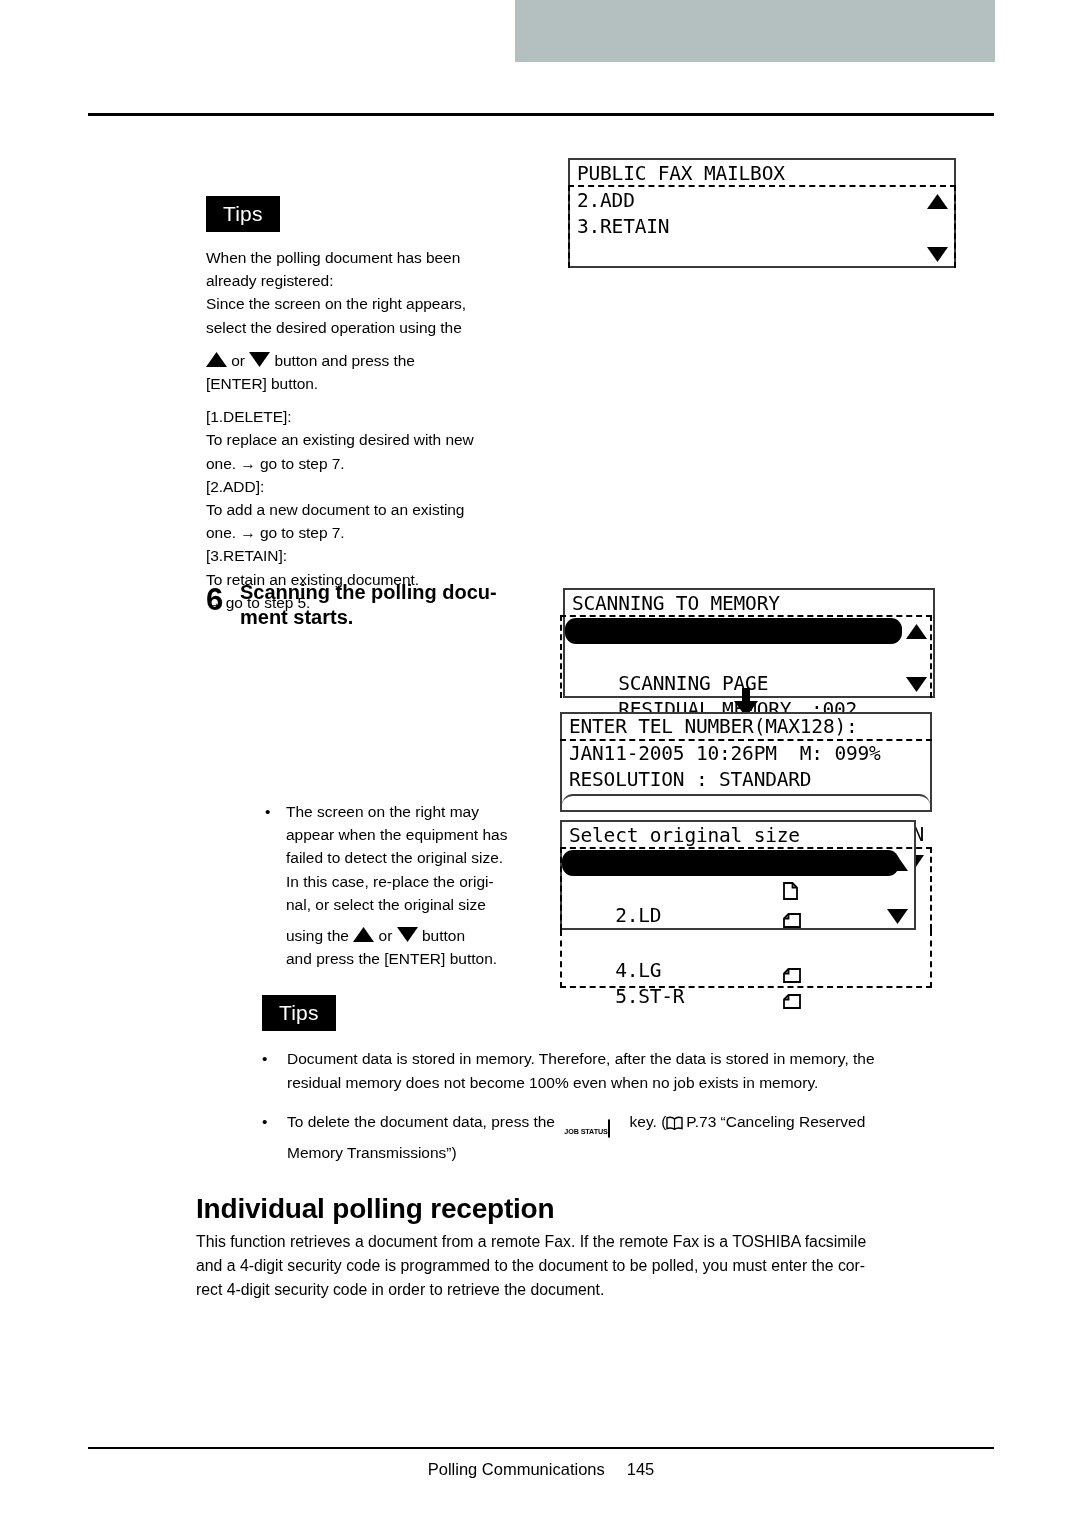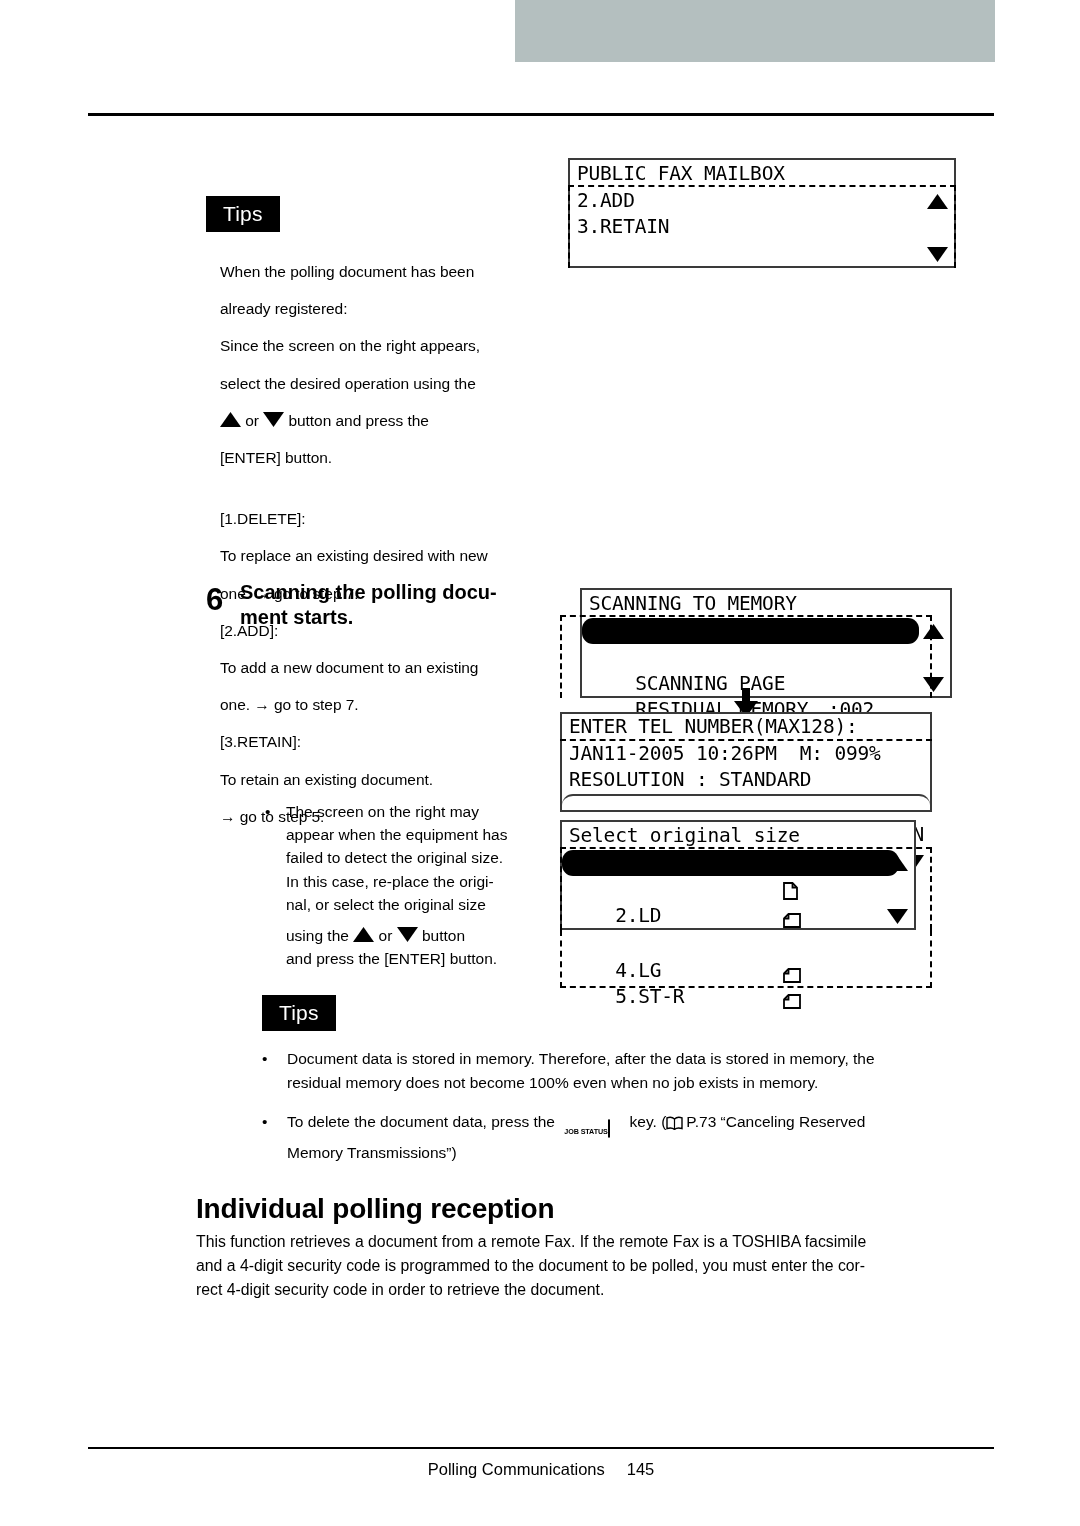--- a/index.html
+++ b/index.html
@@ -20,21 +20,21 @@
   .hdr-rule{
     position:absolute;left:88px;top:113px;width:906px;height:0;
     border-top:3px solid #000;
   }
 
   
   .col-left{
     position:absolute;left:206px;top:196px;width:352px;
   }
   .p{
-    font-size:15.5px;line-height:23.2px;margin:14px;
+    font-size:15.5px;line-height:23.2px;margin:0;
     letter-spacing:-0.05px;
   }
 
   .tips-badge{
     display:inline-block;background:#000;color:#fff;
     font-size:21px;line-height:1;
     padding:7px 17px 8px 17px;
     letter-spacing:0.2px;
   }
 
@@ -224,21 +224,21 @@
       </svg>
     </div>
   <div class="arrowbox" style="top:81px;height:27px;">
       <svg width="21" height="15" viewBox="0 0 21 15">
         <polygon points="0,0 21,0 10.5,15" fill="#000"></polygon>
       </svg>
     </div>
 </div>
 <div class="dashbox" style="left:568px;top:185px;width:388px;height:83px;border-bottom:none;"></div>
 
-<div class="lcd" style="left:580px;top:588px;width:372px;height:110px;">
+<div class="lcd" style="left:563px;top:588px;width:372px;height:110px;">
   <div class="row" style="margin-top:1px;">SCANNING TO MEMORY</div>
   <div class="row sel" style="width:330px;">
     <span>JOB NUMBER</span>
     <span class="val" style="left:246px;">:024</span>
   </div>
   <div class="row">
     <span>SCANNING PAGE</span>
     <span class="val" style="left:246px;">:002</span>
   </div>
   <div class="row">

